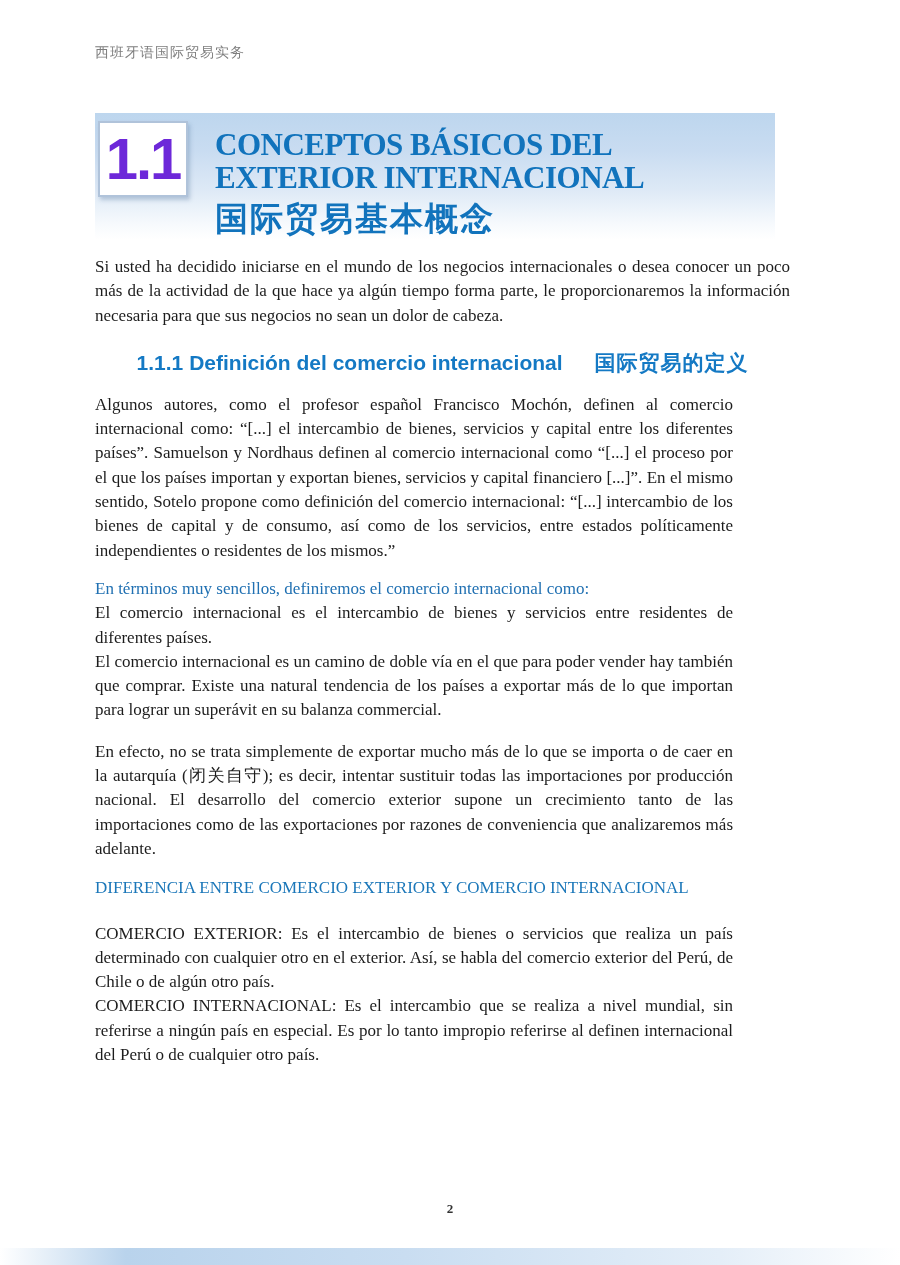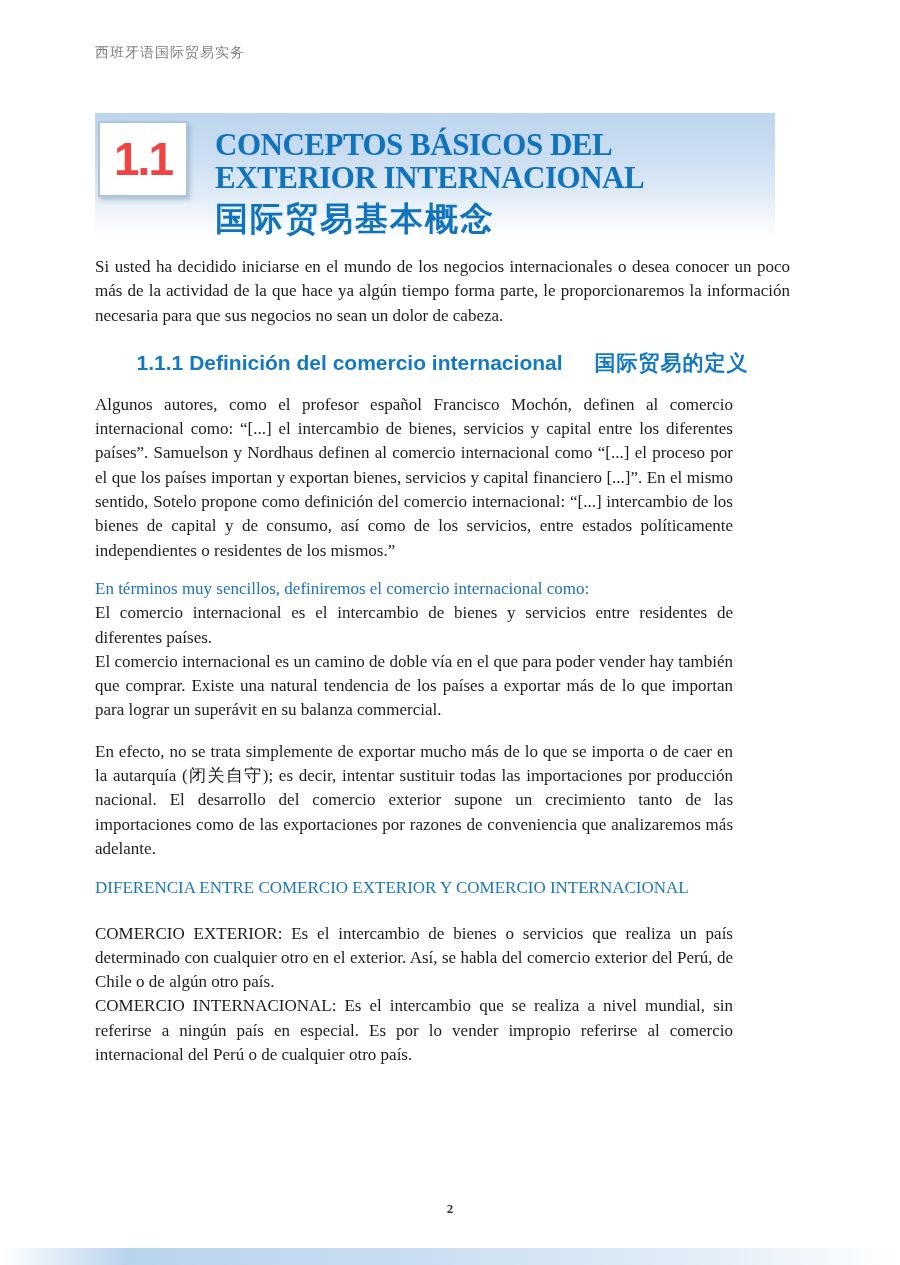--- a/index.html
+++ b/index.html
@@ -18,21 +18,21 @@
     background:linear-gradient(180deg,#bdd6ee 0%,#c9dcf1 30%,#dde9f6 60%,#f7fafd 88%,#ffffff 100%);
   }
   .banner-number-box{
     position:absolute;left:3px;top:8px;width:86px;height:72px;
     background:#ffffff;border:2px solid #b0c3da;
     box-shadow:2px 3px 4px rgba(90,120,160,0.35);
     display:flex;align-items:center;justify-content:center;
   }
   .banner-number{
     font-family:"Liberation Sans",sans-serif;font-weight:bold;
-    font-size:46px;color:#ef4444;letter-spacing:-2px;line-height:1;
+    font-size:58px;color:#6d28d9;letter-spacing:-2px;line-height:1;
   }
   .banner-titles{
     position:absolute;left:120px;top:15px;
     font-family:Liberation Serif, serif;font-weight:bold;
     color:#1173bc;font-size:31px;line-height:33px;letter-spacing:-0.5px;
   }
   .banner-zh{
     position:absolute;left:120px;top:84px;
     font-family:"Liberation Sans",sans-serif;font-weight:bold;
     color:#1173bc;font-size:33px;letter-spacing:2px;
@@ -102,19 +102,19 @@
   <p class="indent">El comercio internacional es el intercambio de bienes y servicios entre residentes de diferentes países.</p>
 
   <p class="indent">El comercio internacional es un camino de doble vía en el que para poder vender hay también que comprar. Existe una natural tendencia de los países a exportar más de lo que importan para lograr un superávit en su balanza commercial.</p>
 
   <p class="indent p-autarky">En efecto, no se trata simplemente de exportar mucho más de lo que se importa o de caer en la autarquía (闭关自守); es decir, intentar sustituir todas las importaciones por producción nacional. El desarrollo del comercio exterior supone un crecimiento tanto de las importaciones como de las exportaciones por razones de conveniencia que analizaremos más adelante.</p>
 
 
   <p class="indent sub-heading">DIFERENCIA ENTRE COMERCIO EXTERIOR Y COMERCIO INTERNACIONAL</p>
 
   <p class="indent p-foreign">COMERCIO EXTERIOR: Es el intercambio de bienes o servicios que realiza un país determinado con cualquier otro en el exterior. Así, se habla del comercio exterior del Perú, de Chile o de algún otro país.</p>
-  <p class="indent">COMERCIO INTERNACIONAL: Es el intercambio que se realiza a nivel mundial, sin referirse a ningún país en especial. Es por lo vender impropio referirse al comercio internacional del Perú o de cualquier otro país.</p>
+  <p class="indent">COMERCIO INTERNACIONAL: Es el intercambio que se realiza a nivel mundial, sin referirse a ningún país en especial. Es por lo tanto impropio referirse al definen internacional del Perú o de cualquier otro país.</p>
 
 </div>
 
 <div class="pageno">2</div>
 
 <div class="bottom-bar"></div>
 
 </body></html>

